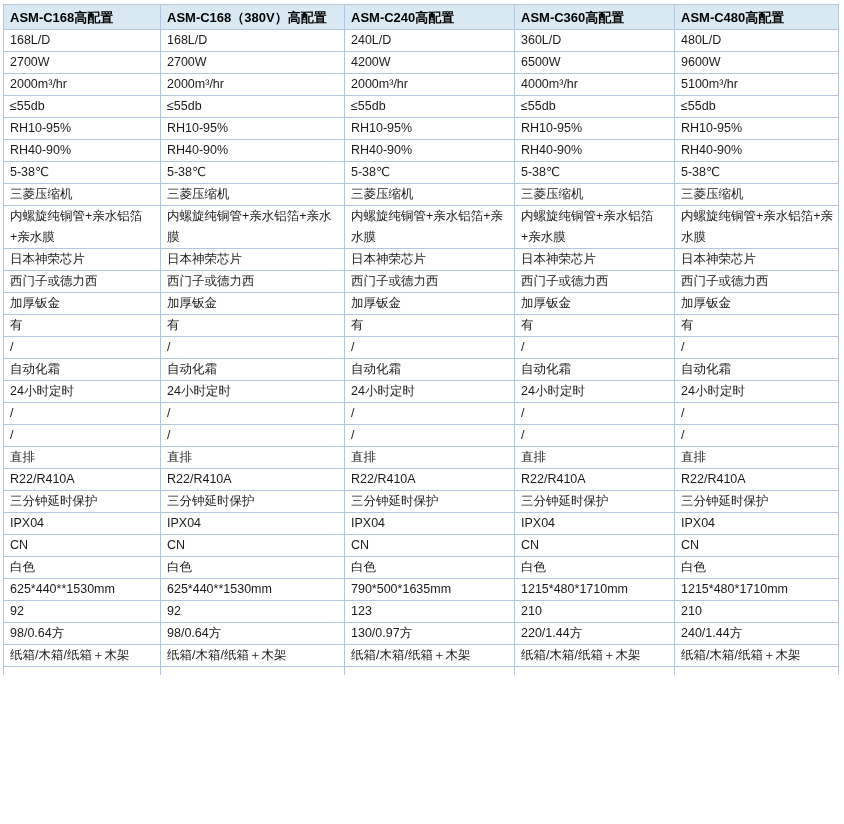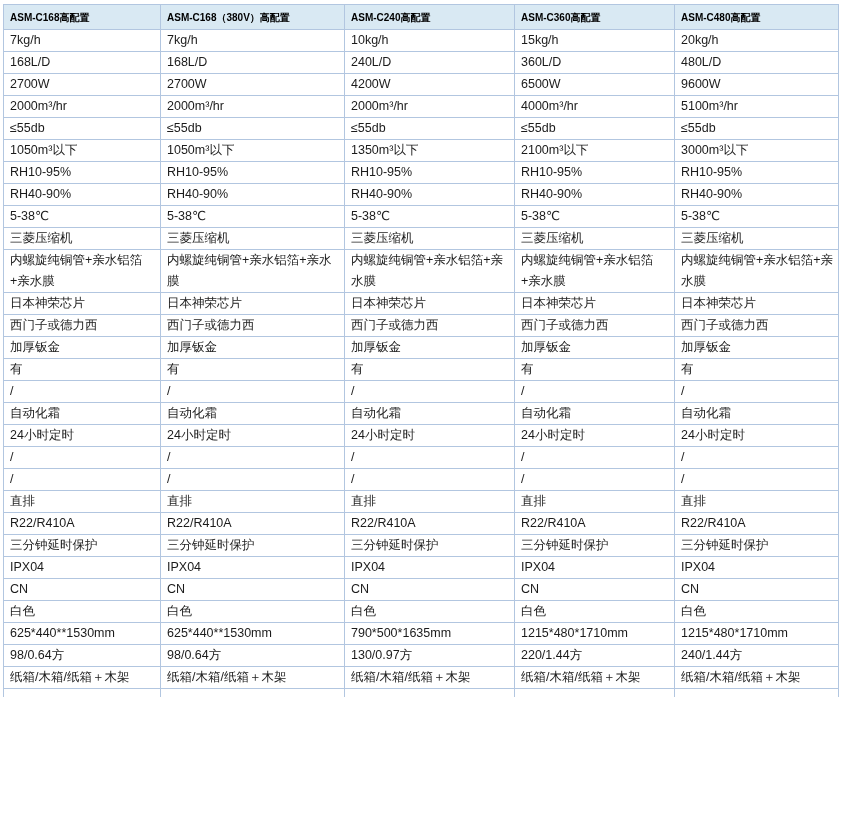--- a/index.html
+++ b/index.html
@@ -36,21 +36,21 @@
     text-align:left;
     vertical-align:middle;
     overflow:hidden;
     word-break:break-all;
   }
   table.spec th{
     background:var(--header-bg);
     font-weight:bold;
     color:#000;
     height:24px;
-    font-size:10px;
+    font-size:13px;
   }
   table.spec td{
     height:21px;
   }
   tbody.stub td{
     height:8px;
     border-bottom:none;
   }
 </style>
 </head>
@@ -69,27 +69,20 @@
       <tr>
         <th>ASM-C168高配置</th>
         <th>ASM-C168（380V）高配置</th>
         <th>ASM-C240高配置</th>
         <th>ASM-C360高配置</th>
         <th>ASM-C480高配置</th>
       </tr>
     </thead>
     <tbody id="spec-body">
         <tr>
-          <td>7kg/h</td>
-          <td>7kg/h</td>
-          <td>10kg/h</td>
-          <td>15kg/h</td>
-          <td>20kg/h</td>
-        </tr>
-        <tr>
           <td>168L/D</td>
           <td>168L/D</td>
           <td>240L/D</td>
           <td>360L/D</td>
           <td>480L/D</td>
         </tr>
         <tr>
           <td>2700W</td>
           <td>2700W</td>
           <td>4200W</td>
@@ -104,27 +97,20 @@
           <td>5100m³/hr</td>
         </tr>
         <tr>
           <td>≤55db</td>
           <td>≤55db</td>
           <td>≤55db</td>
           <td>≤55db</td>
           <td>≤55db</td>
         </tr>
         <tr>
-          <td>1050m³以下</td>
-          <td>1050m³以下</td>
-          <td>1350m³以下</td>
-          <td>2100m³以下</td>
-          <td>3000m³以下</td>
-        </tr>
-        <tr>
           <td>RH10-95%</td>
           <td>RH10-95%</td>
           <td>RH10-95%</td>
           <td>RH10-95%</td>
           <td>RH10-95%</td>
         </tr>
         <tr>
           <td>RH40-90%</td>
           <td>RH40-90%</td>
           <td>RH40-90%</td>
@@ -256,20 +242,27 @@
           <td>白色</td>
           <td>白色</td>
           <td>白色</td>
         </tr>
         <tr>
           <td>625*440**1530mm</td>
           <td>625*440**1530mm</td>
           <td>790*500*1635mm</td>
           <td>1215*480*1710mm</td>
           <td>1215*480*1710mm</td>
+        </tr>
+        <tr>
+          <td>92</td>
+          <td>92</td>
+          <td>123</td>
+          <td>210</td>
+          <td>210</td>
         </tr>
         <tr>
           <td>98/0.64方</td>
           <td>98/0.64方</td>
           <td>130/0.97方</td>
           <td>220/1.44方</td>
           <td>240/1.44方</td>
         </tr>
         <tr>
           <td>纸箱/木箱/纸箱＋木架</td>

